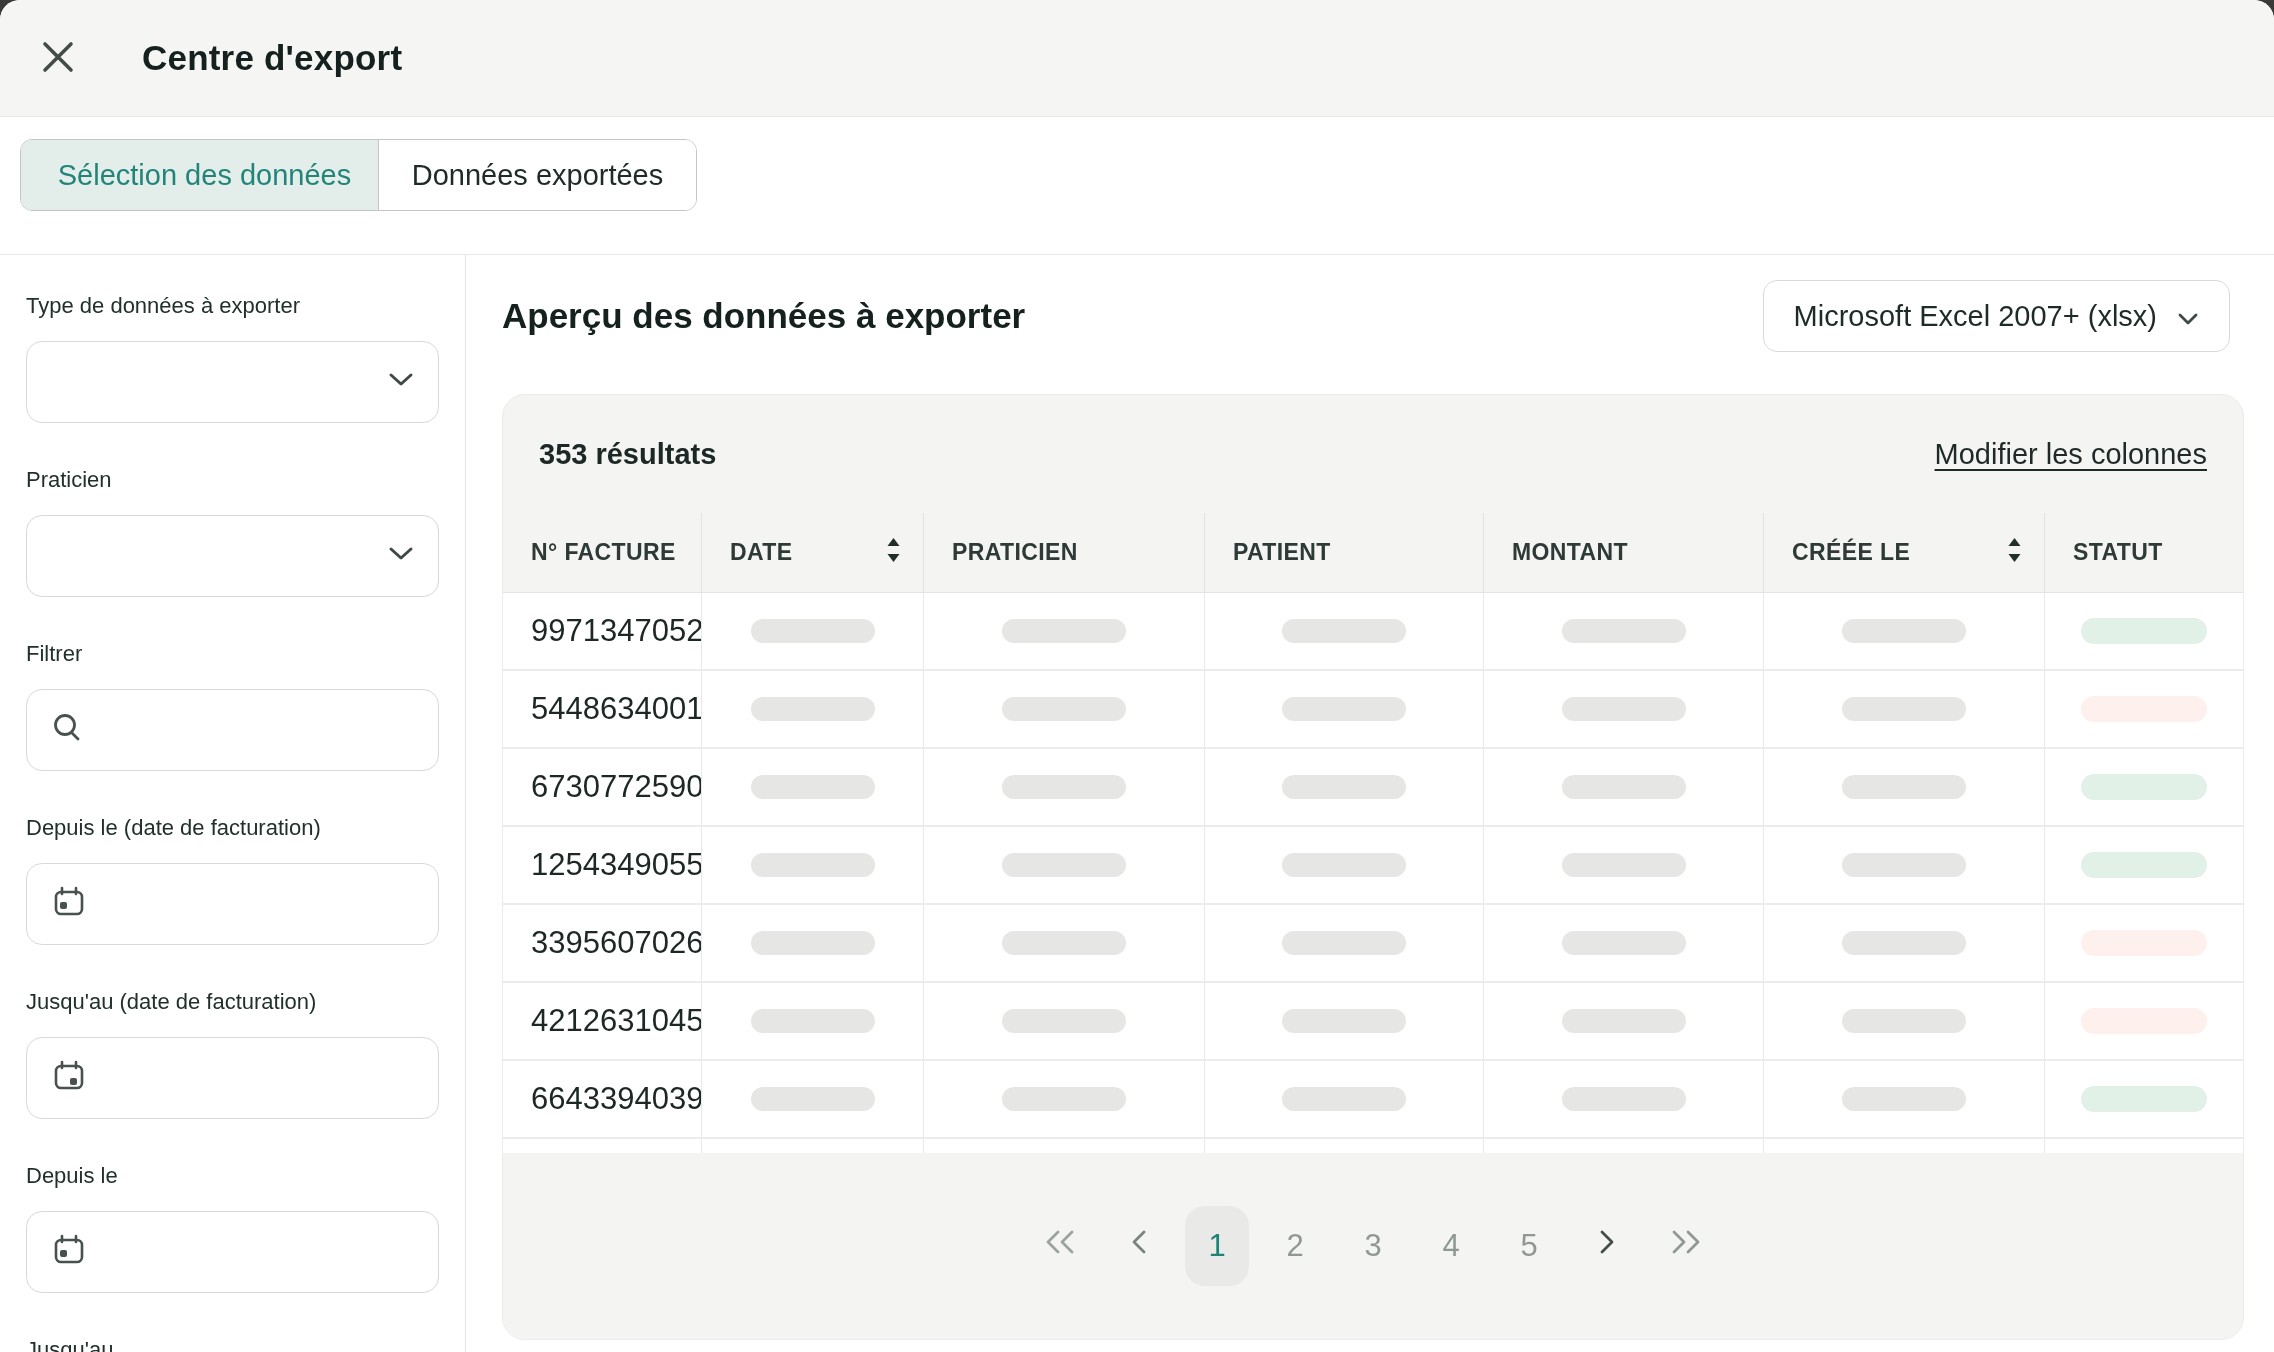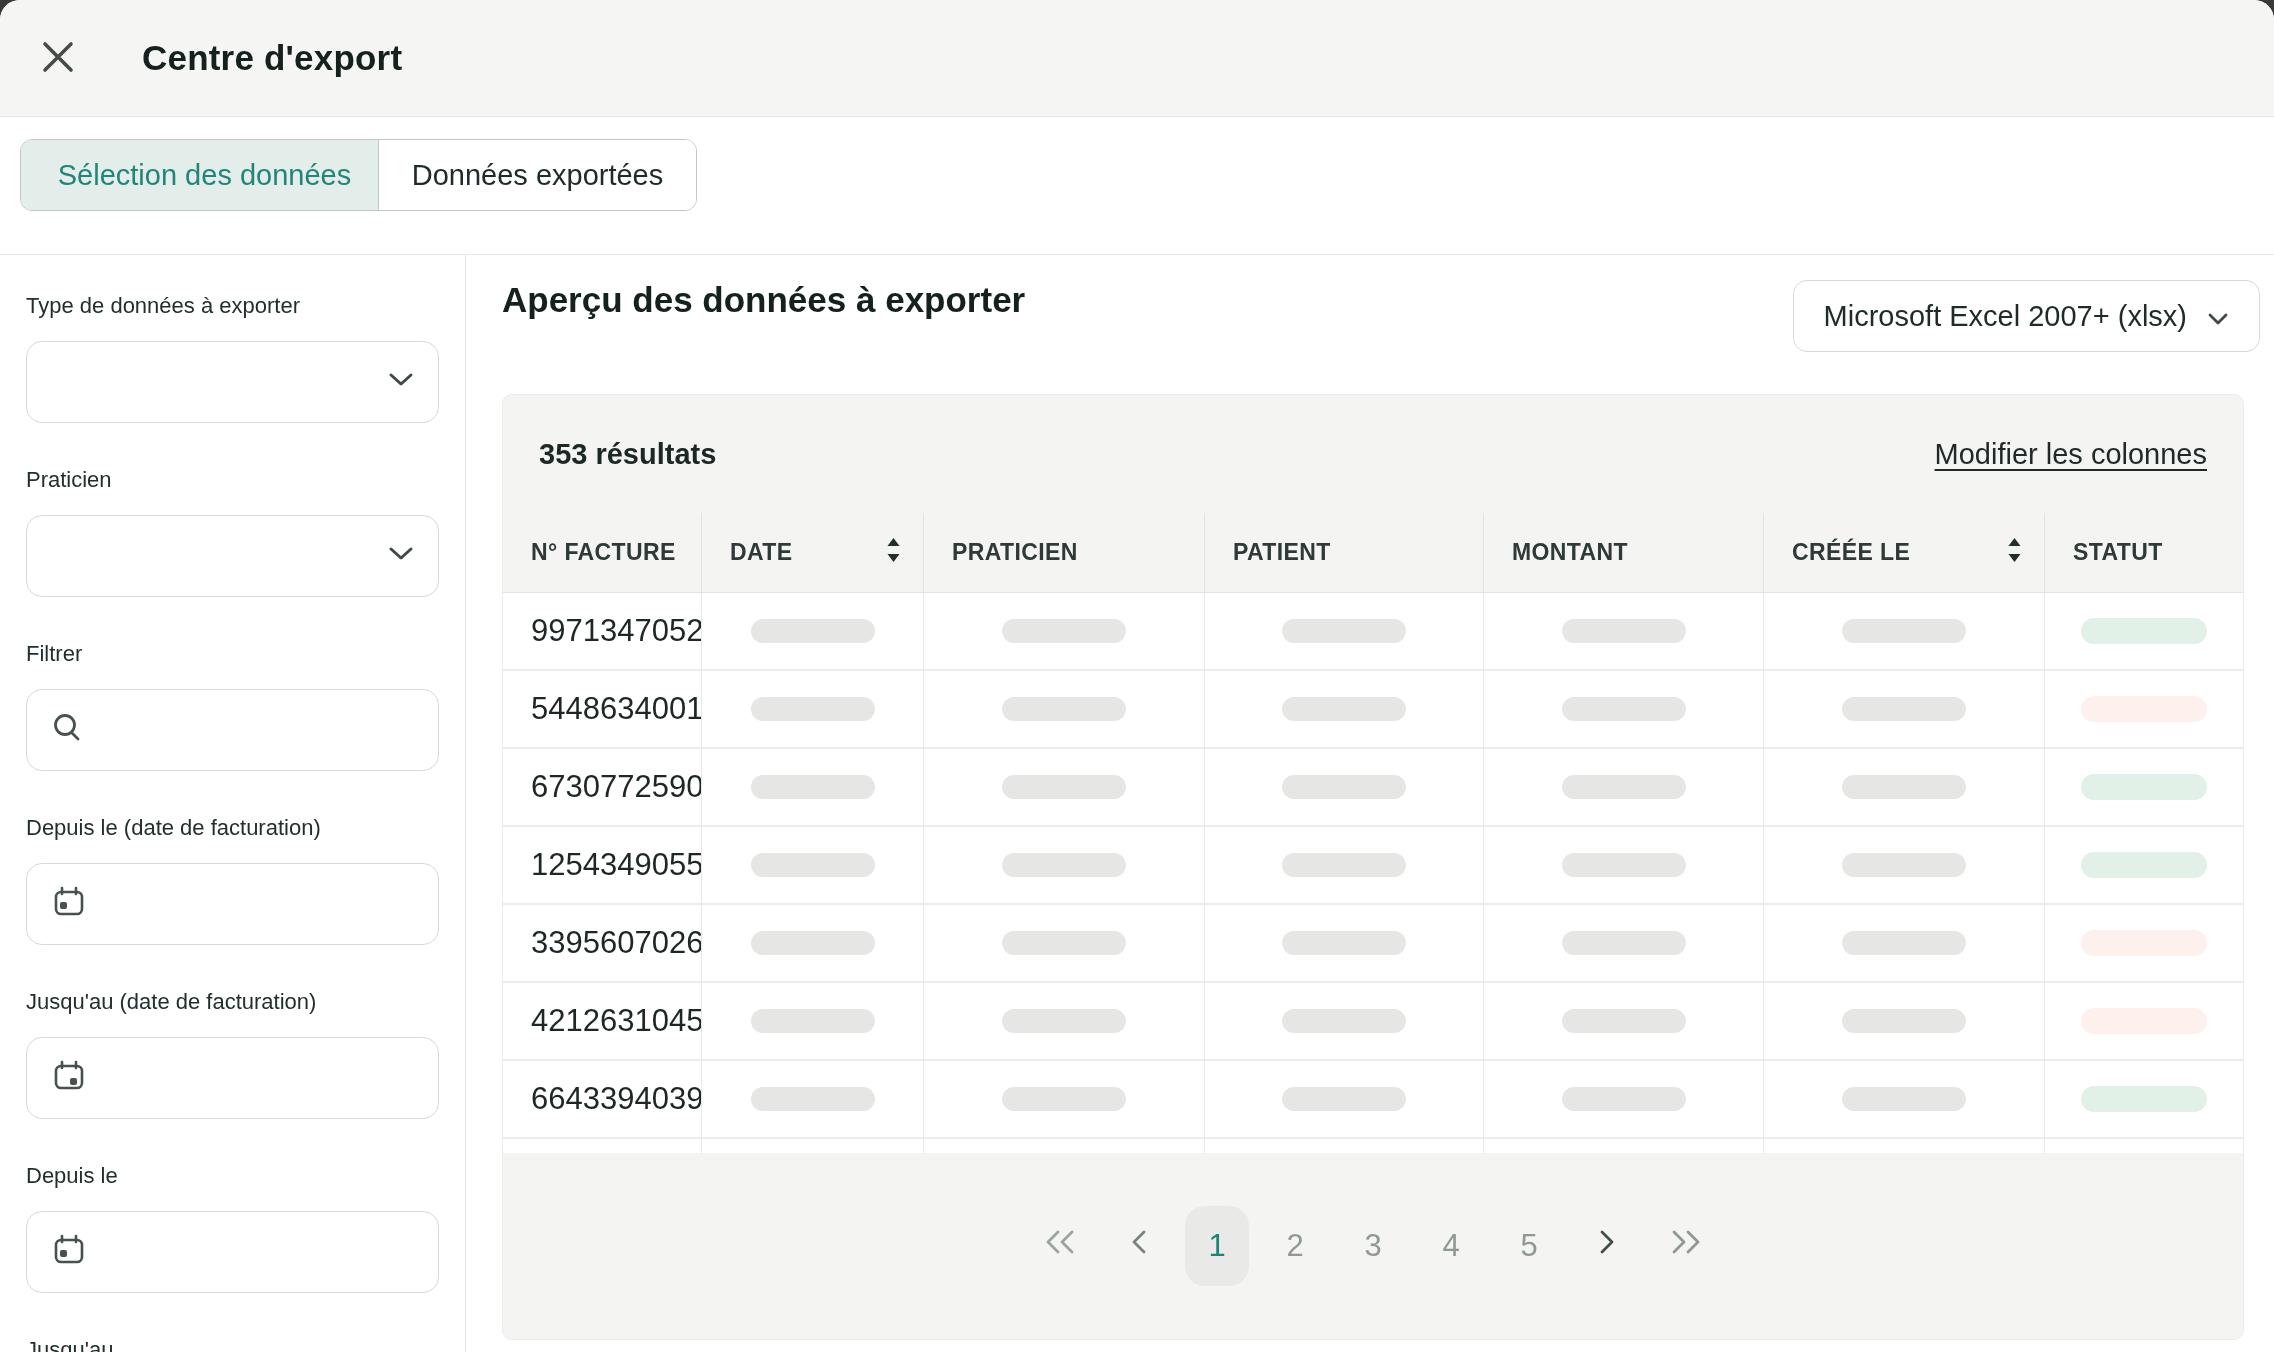--- a/index.html
+++ b/index.html
@@ -79,39 +79,39 @@
     display: flex; align-items: center;
     padding: 0 24px;
     cursor: pointer;
   }
   .box .spacer { flex: 1; }
   .box svg { flex: none; }
 
   
   .main { flex: 1; position: relative; }
   .main-header {
-    position: absolute; top: 25px; left: 36px; right: 14px;
+    position: absolute; top: 25px; left: 36px; right: 44px;
     height: 72px;
-    display: flex; align-items: flex-start; justify-content: space-between;
+    display: flex; align-items: center; justify-content: space-between;
   }
   .preview-title { font-size: 35px; font-weight: 700; color: #15211f; }
   .format-select {
     height: 72px; min-width: 444px;
     background: #fff; border: 1.5px solid #d9d9d7; border-radius: 14px;
     font-family: inherit; font-size: 29px; color: #1e2b28;
     display: flex; align-items: center; justify-content: center; gap: 20px;
     padding: 0 30px; cursor: pointer;
   }
 
   
   .card {
     position: absolute; top: 139px; left: 36px; right: 30px; height: 946px;
     background: #f4f4f2;
     border: 1px solid #ebebe9;
-    border-radius: 10px;
+    border-radius: 23px;
     overflow: hidden;
     display: flex; flex-direction: column;
   }
   .card-top {
     height: 118px; flex: none;
     display: flex; align-items: center; justify-content: space-between;
     padding: 0 36px;
   }
   .results-count { font-size: 29px; font-weight: 700; color: #1c2826; }
   .edit-columns {

